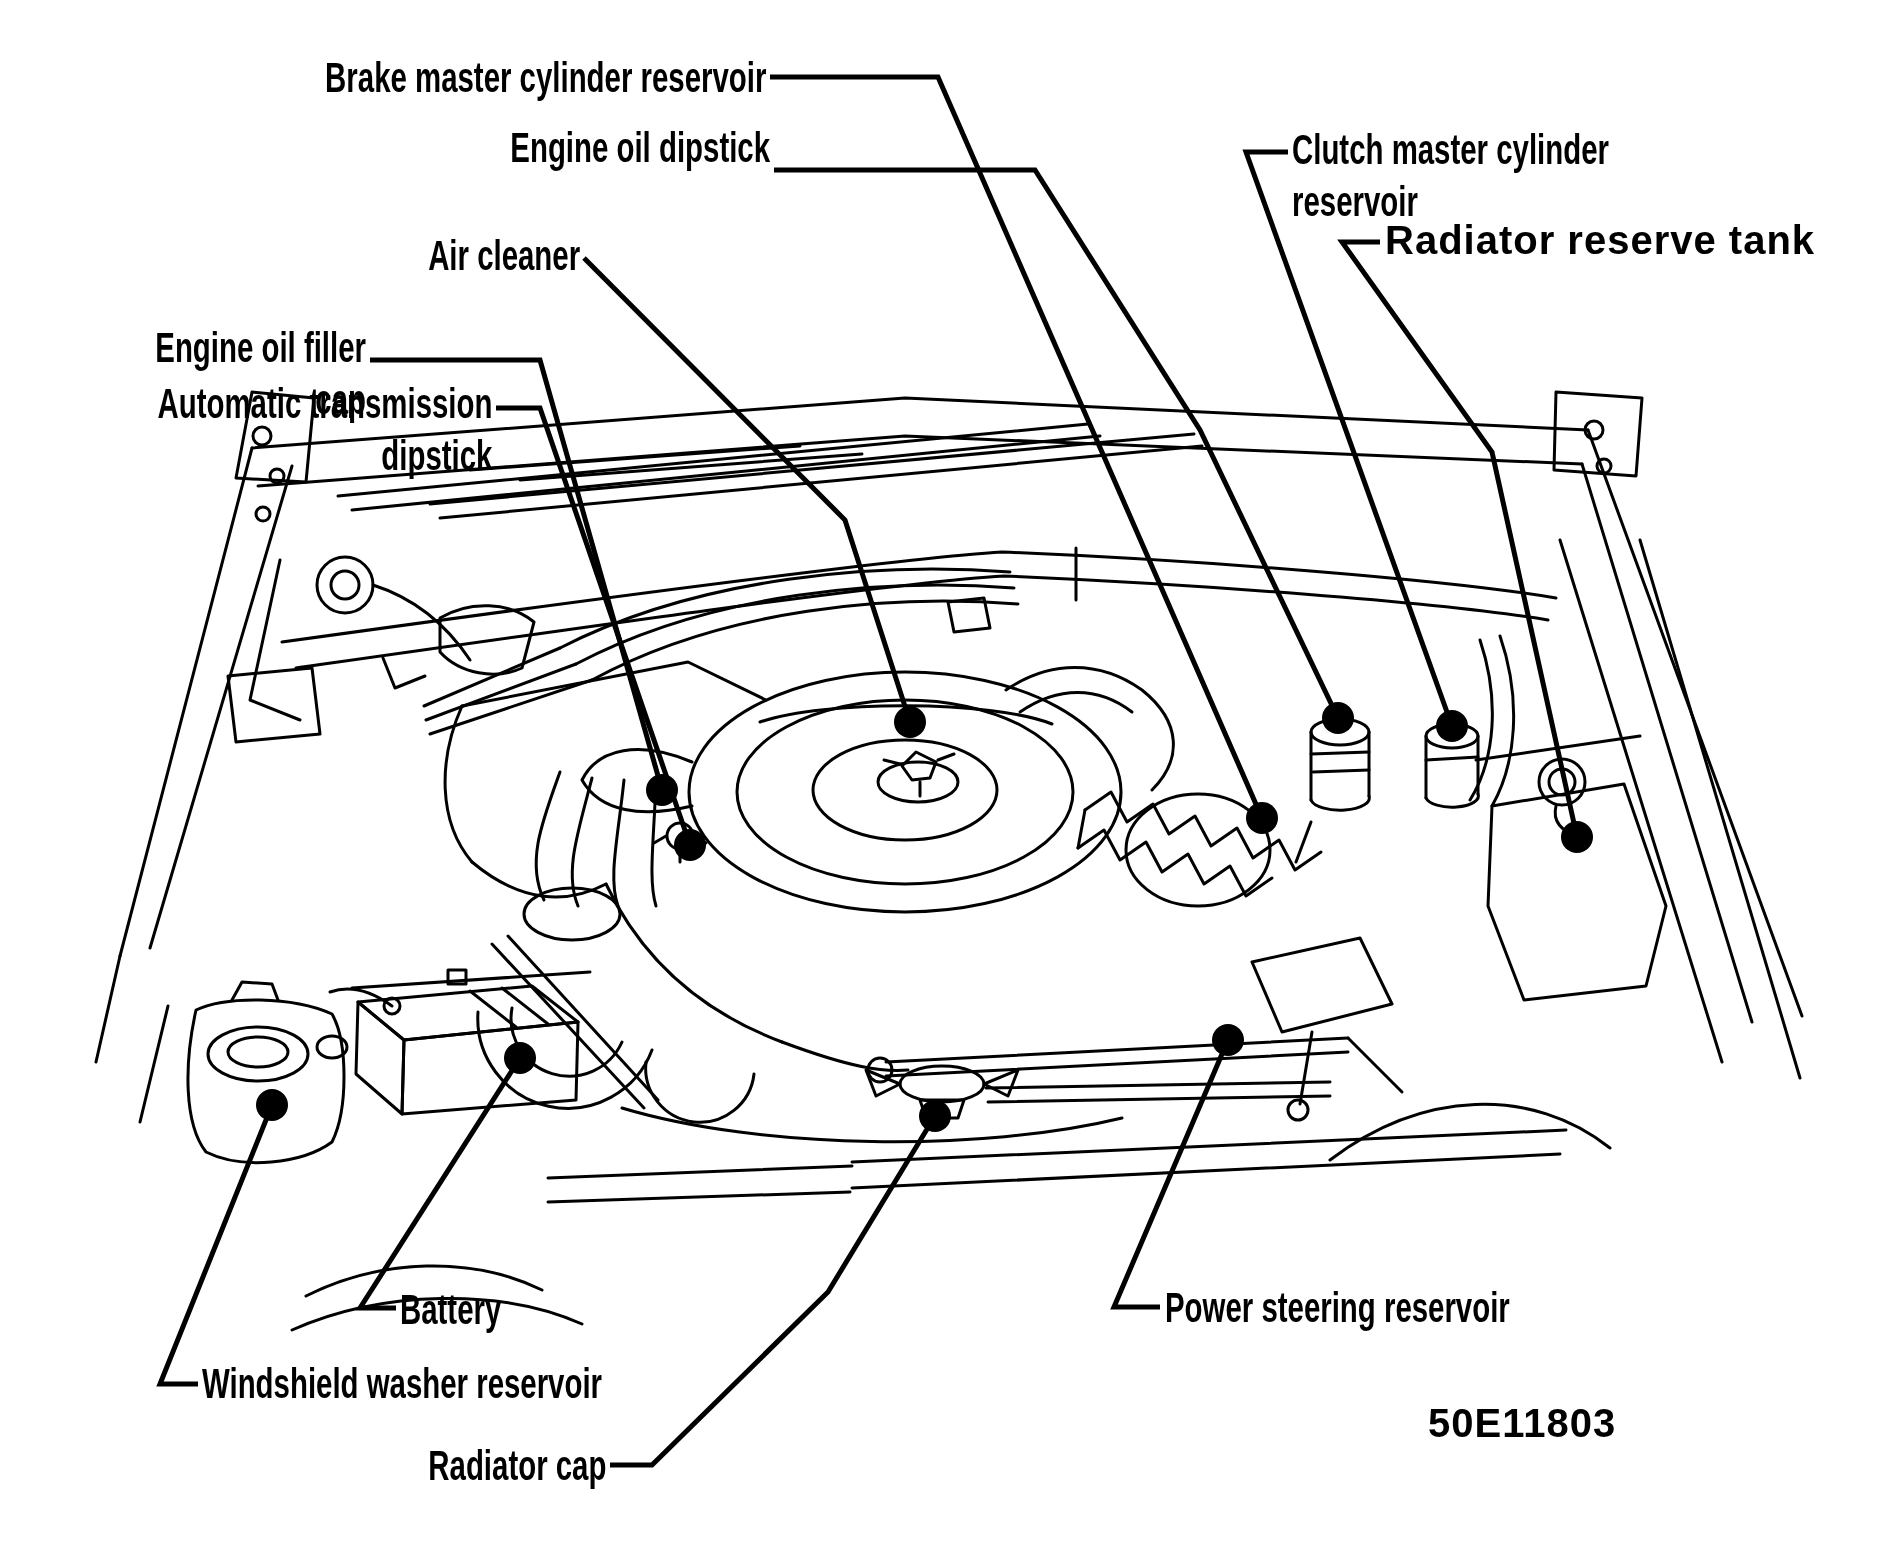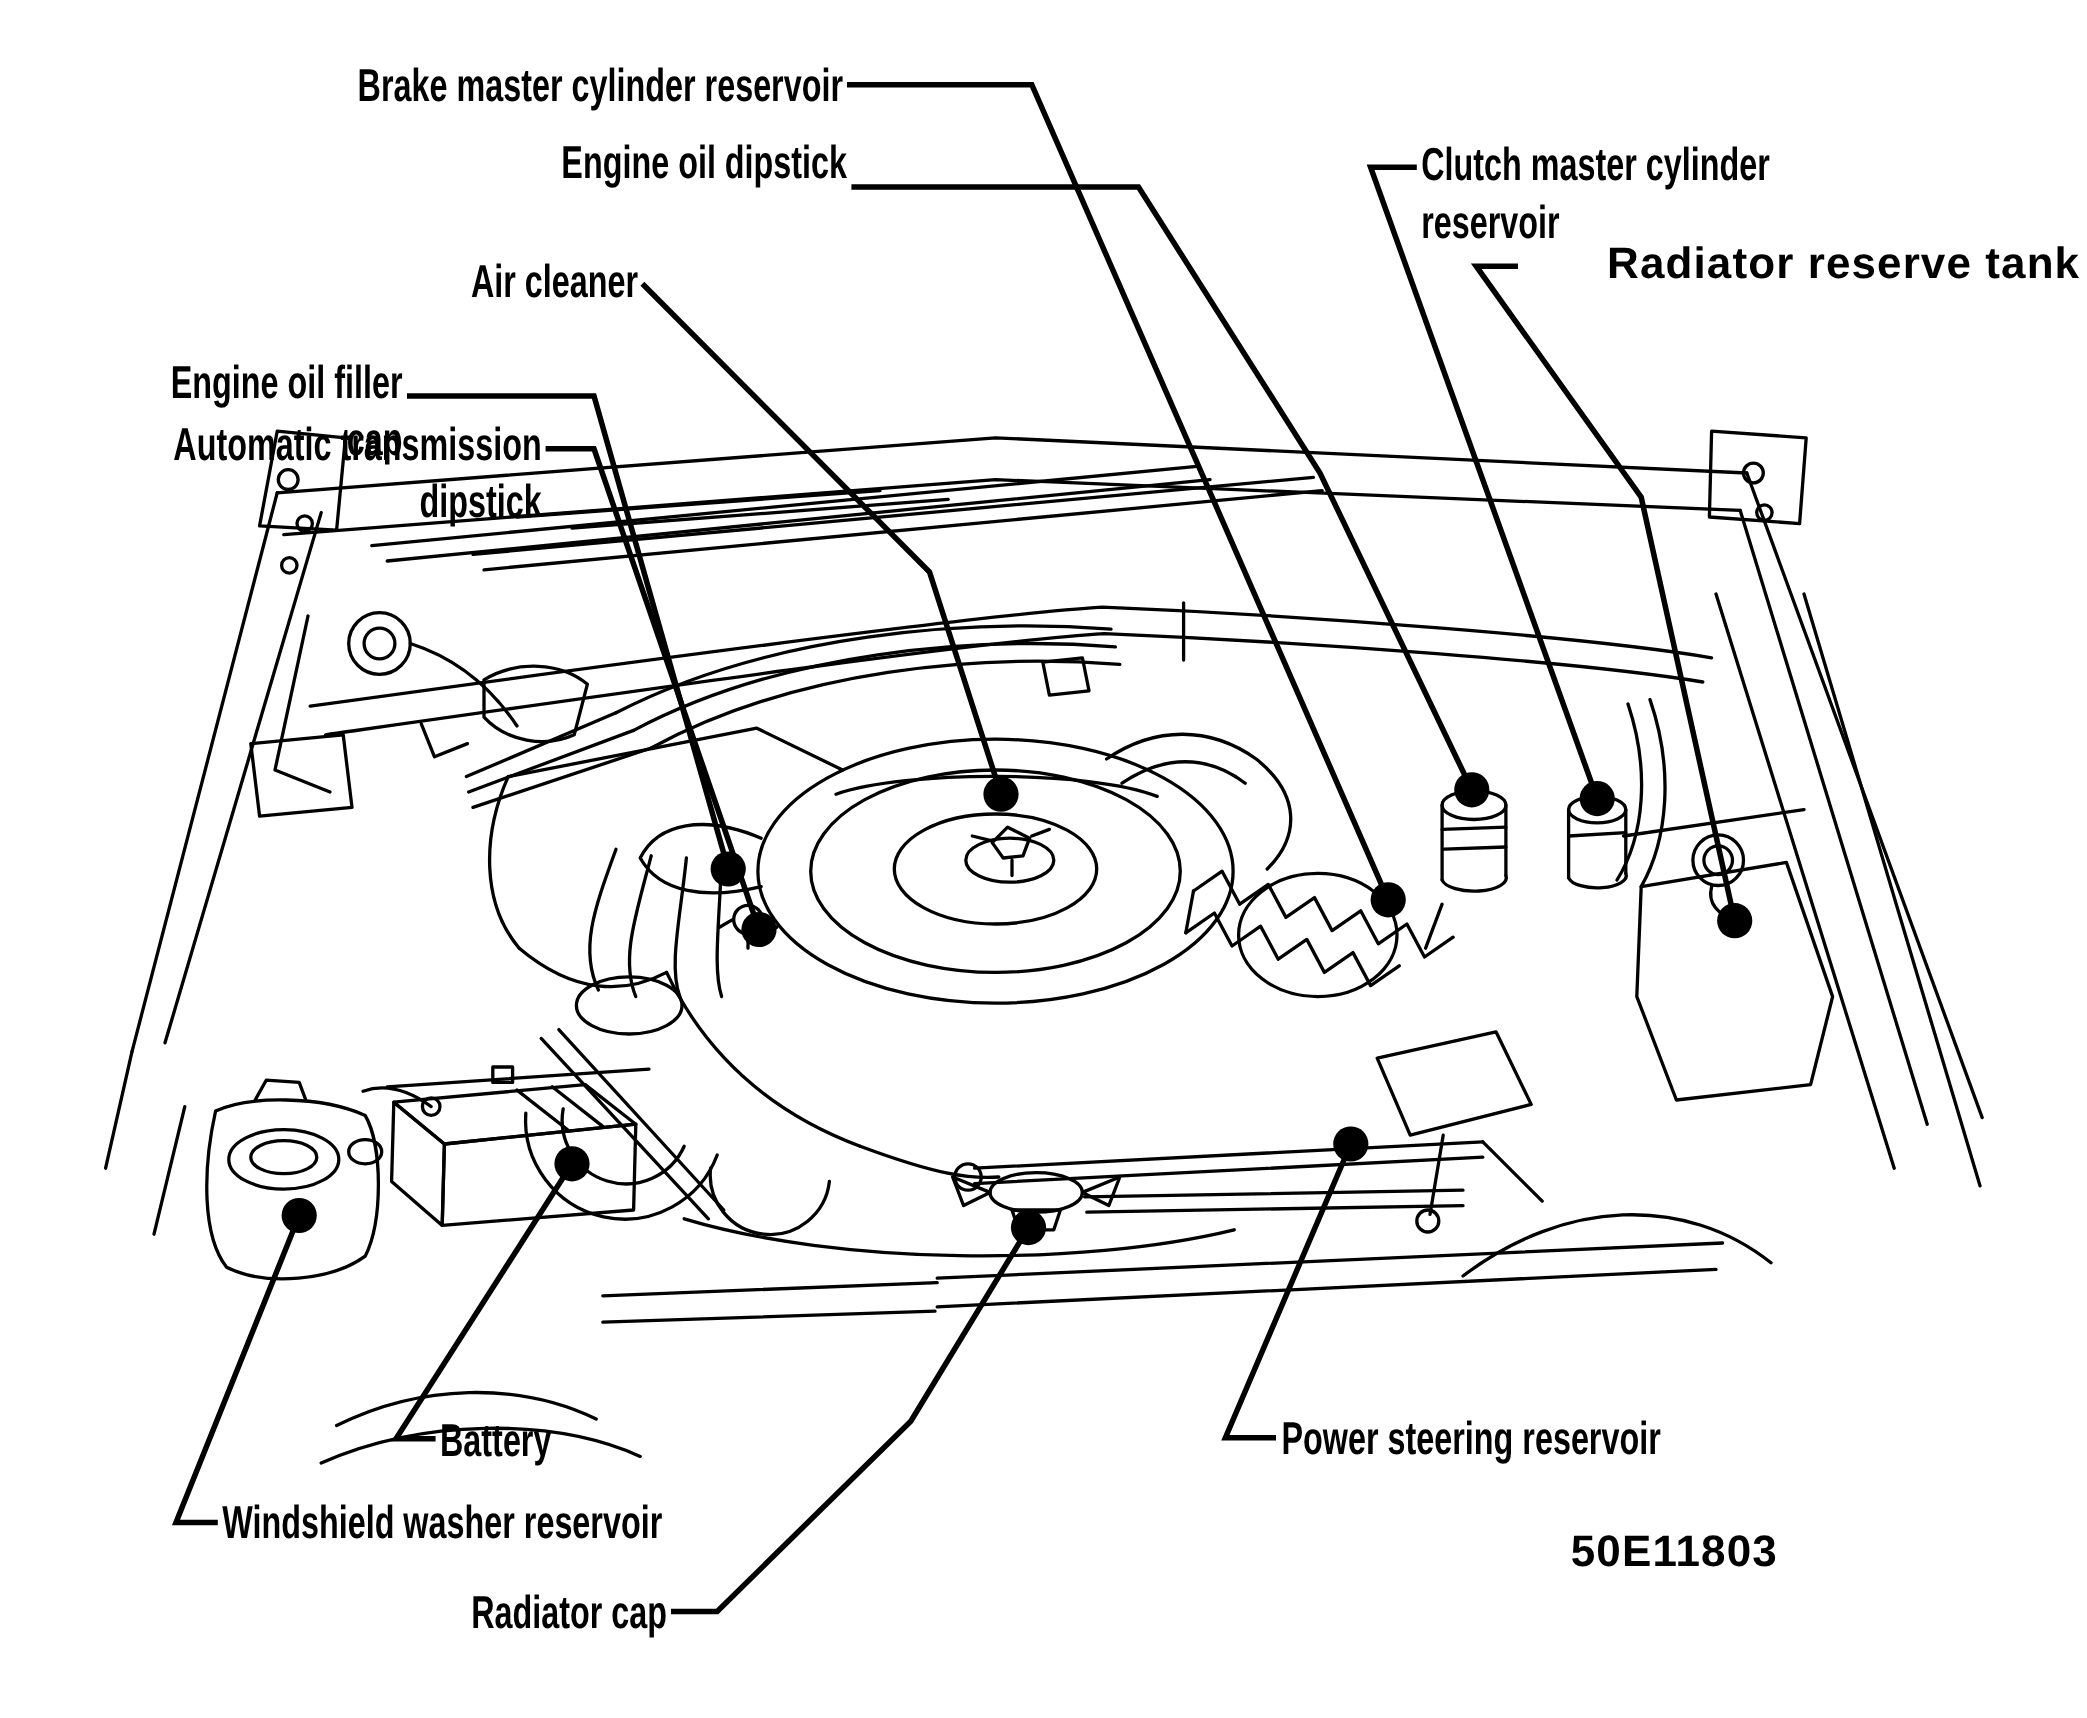--- a/index.html
+++ b/index.html
@@ -20,20 +20,21 @@
     transform:none;
     font-size:40px;
     line-height:48px;
     letter-spacing:1px;
   }
   .fig-code{
     position:absolute;
     font:bold 40px/46px "Liberation Sans",sans-serif;
     color:#000;
     letter-spacing:1px;
+    margin-top:12px;
   }
 </style>
 </head>
 <body>
 
 <div id="stage">
 
   <svg id="art" width="1897" height="1562" viewBox="0 0 1897 1562">
 
     <g fill="none" stroke="#000" stroke-width="3" stroke-linecap="round" stroke-linejoin="round">
@@ -227,20 +228,20 @@
       </g>
   </svg>
 
   <div class="callout-label" style="top: 52px; right: 1131px; text-align: right; transform-origin: right top;">Brake master cylinder reservoir</div>
   <div class="callout-label" style="top: 122px; right: 1127px; text-align: right; transform-origin: right top;">Engine oil dipstick</div>
   <div class="callout-label" style="top: 230px; right: 1317px; text-align: right; transform-origin: right top;">Air cleaner</div>
   <div class="callout-label" style="top: 322px; right: 1531px; text-align: right; transform-origin: right top;">Engine oil filler cap</div>
   <div class="callout-label" style="top: 378px; right: 1405px; text-align: right; transform-origin: right top;">Automatic transmission
 dipstick</div>
   <div class="callout-label" style="top: 124px; left: 1292px; transform-origin: left top;">Clutch master cylinder reservoir</div>
-  <div class="callout-label plain" style="top: 216px; left: 1461px; transform-origin: left top;">Radiator reserve tank</div>
+  <div class="callout-label plain" style="top: 216px; left: 1385px; transform-origin: left top;">Radiator reserve tank</div>
   <div class="callout-label" style="top: 1284px; left: 400px; transform-origin: left top;">Battery</div>
   <div class="callout-label" style="top: 1358px; left: 202px; transform-origin: left top;">Windshield washer reservoir</div>
   <div class="callout-label" style="top: 1440px; right: 1291px; text-align: right; transform-origin: right top;">Radiator cap</div>
   <div class="callout-label" style="top: 1282px; left: 1165px; transform-origin: left top;">Power steering reservoir</div>
 
   <div class="fig-code" style="left: 1428px; top: 1388px;">50E11803</div>
 </div>
 
 </body></html>

